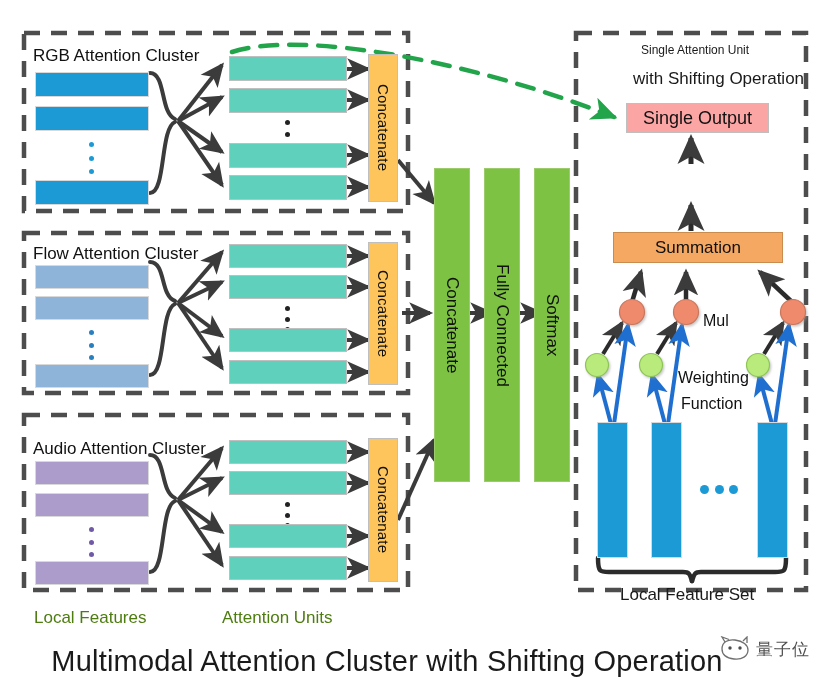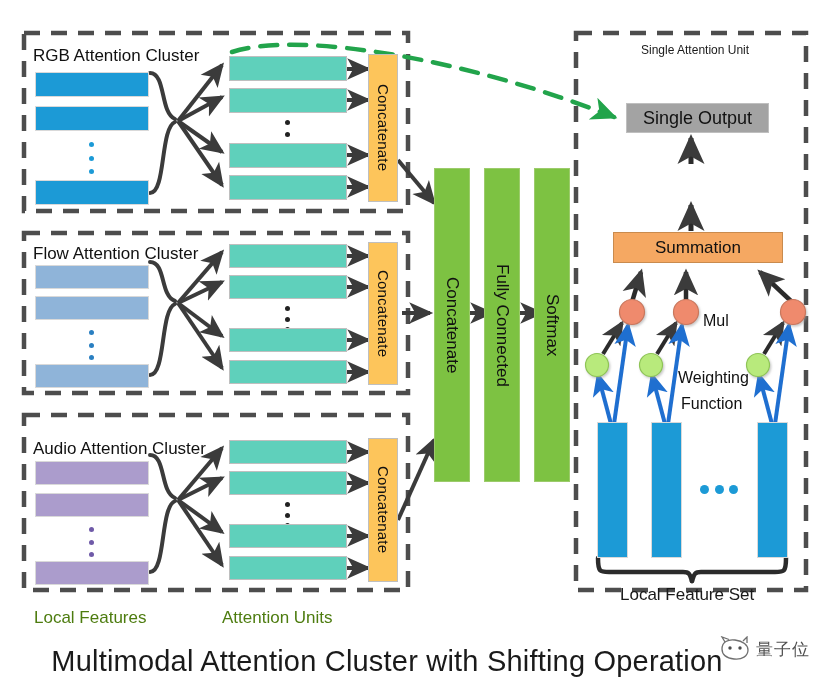--- a/index.html
+++ b/index.html
@@ -34,21 +34,21 @@
   }
   .green-col{
     background:#7dc242;border:1px solid #9ccb6b;
     display:flex;align-items:center;justify-content:center;
   }
   .green-col span{
     writing-mode:vertical-rl;text-orientation:mixed;
     font-size:17px;color:#111;
   }
   .single-out{
-    background:#a3a3a3;border:1px solid #bfbfbf;
+    background:#fca5a5;border:1px solid #bfbfbf;
     display:flex;align-items:center;justify-content:center;
     font-size:18px;color:#111;
   }
   .orange-box{
     background:#f5a862;border:1px solid #c98b4e;
     display:flex;align-items:center;justify-content:center;
     font-size:17px;color:#111;
   }
   .lfs-bar{background:#1c9ad6;border:1px solid #d9d9d9;}
 
@@ -283,20 +283,21 @@
     <span>Concatenate</span>
   </div>
   <div class="box green-col" style="left:484px;top:168px;width:36px;height:314px;">
     <span>Fully Connected</span>
   </div>
   <div class="box green-col" style="left:534px;top:168px;width:36px;height:314px;">
     <span>Softmax</span>
   </div>
 
   <div class="txt" style="left:641px;top:44px;font-size:12px;">Single Attention Unit</div>
+  <div class="txt" style="left:633px;top:70px;font-size:17px;">with Shifting Operation</div>
 
   <div class="box single-out" style="left:626px;top:103px;width:143px;height:30px;">Single Output</div>
 
 
   <div class="box orange-box" style="left:613px;top:232px;width:170px;height:31px;">Summation</div>
 
   <div class="txt small-label" style="left:703px;top:313px;">Mul</div>
   <div class="txt small-label" style="left:678px;top:370px;">Weighting</div>
   <div class="txt small-label" style="left:681px;top:396px;">Function</div>
 

